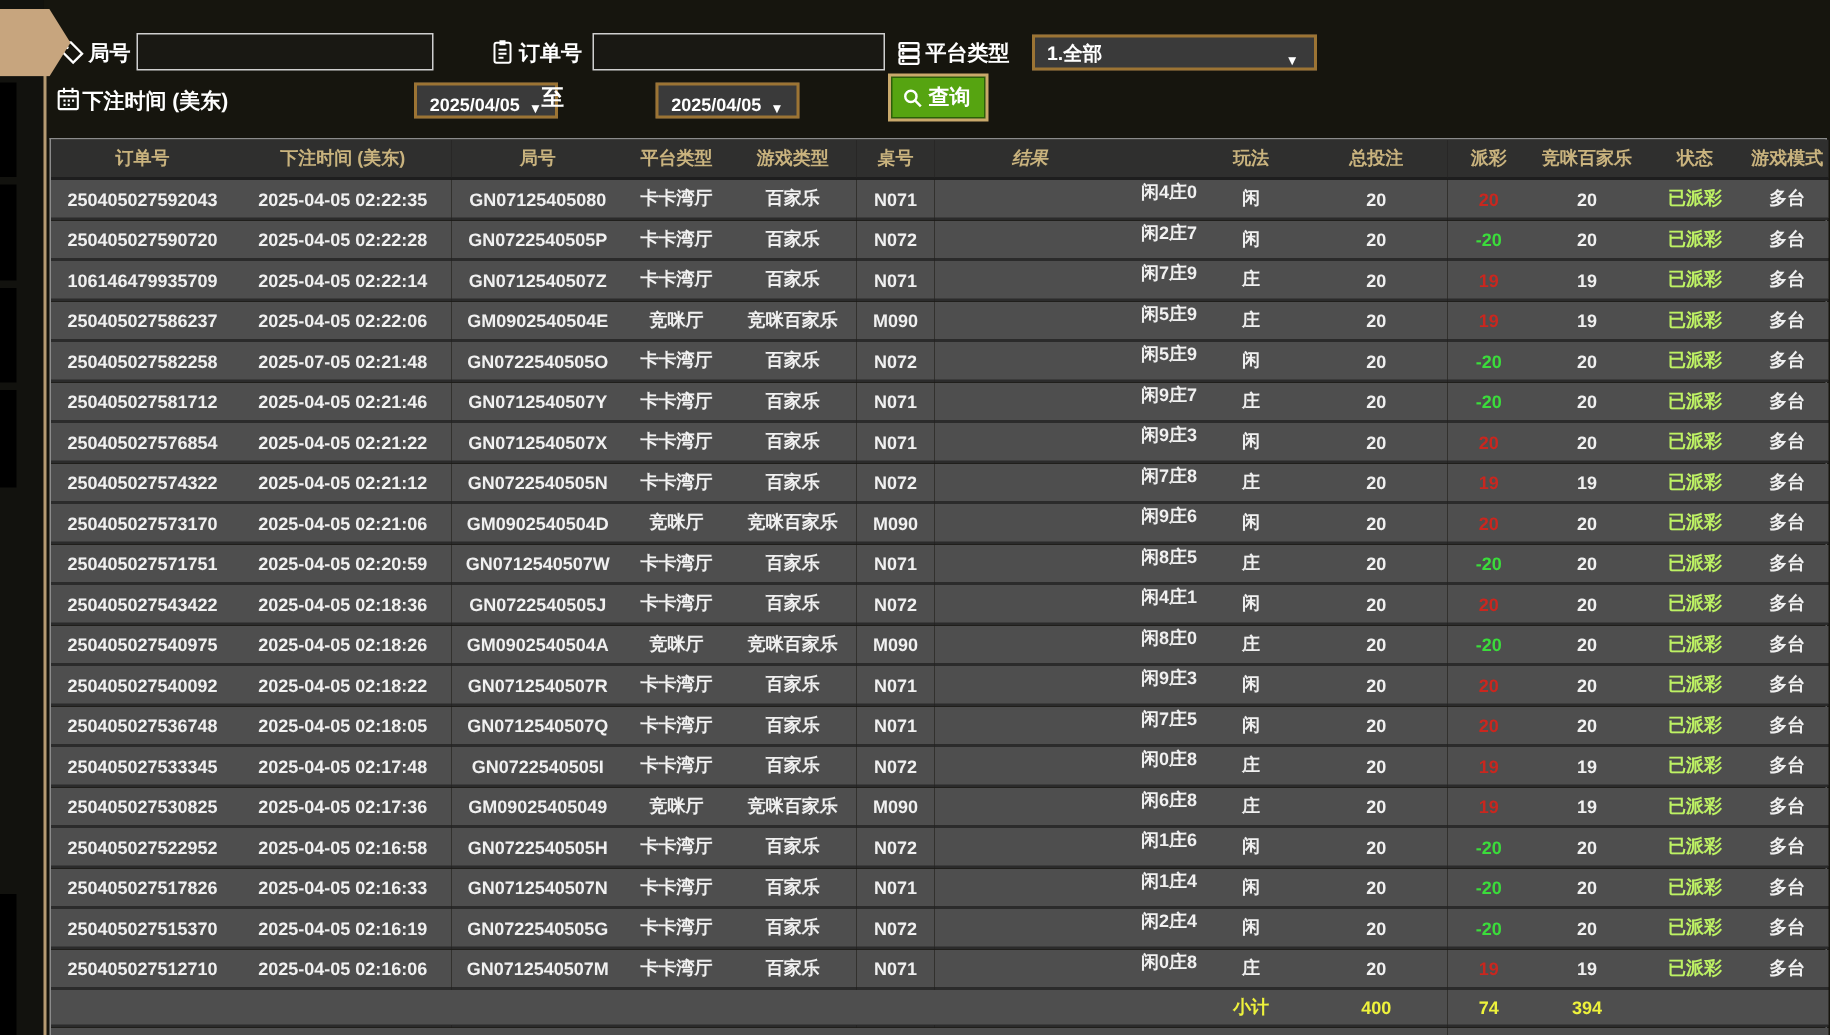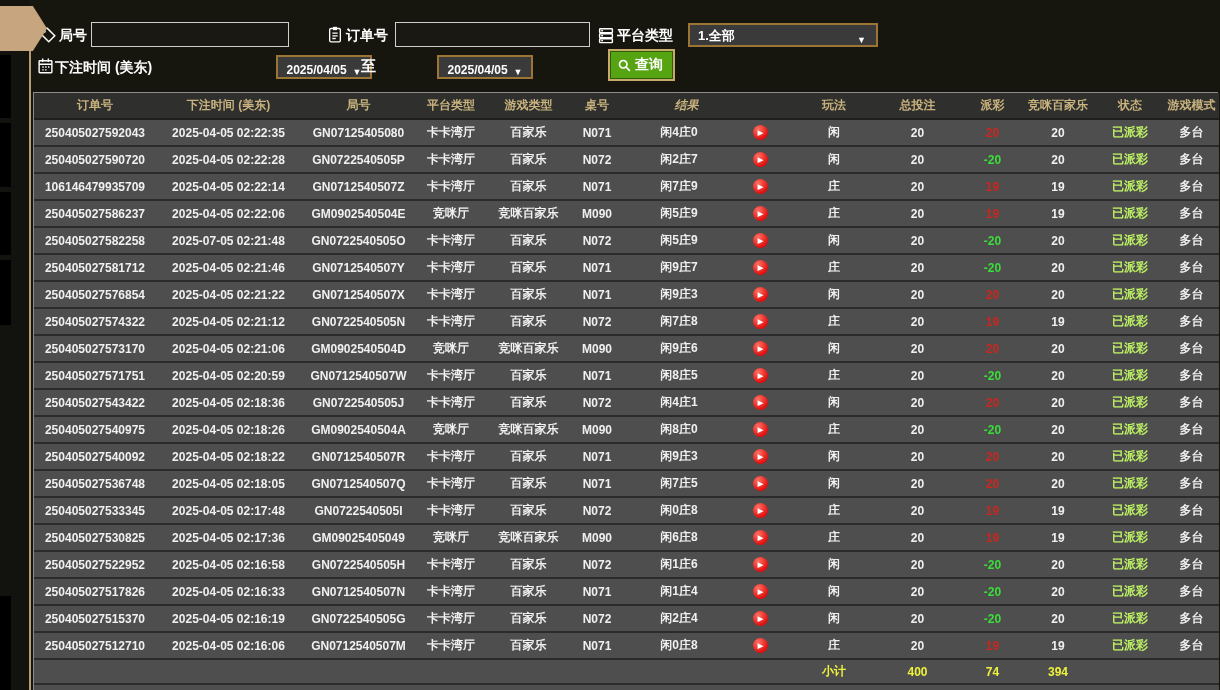--- a/index.html
+++ b/index.html
@@ -23,36 +23,36 @@
   .f-input { position:absolute; height:25px; background:#191813; border:1px solid #cfcfcf; color:#fff;
     font-size:12px; padding:0 6px; outline:none; }
   .sel { position:absolute; height:24px; background:#3a3a3a; border:2px solid #9c7434; color:#fff;
     font-size:12px; font-weight:bold; display:flex; align-items:flex-end; cursor:pointer; }
   .sel .arr { font-size:9px; margin-left:6px; }
   .sel-date { justify-content:center;margin-left:40px; }
   .sel-platform .val { padding-left:8px; flex:1; font-size:13px; }
   .sel-platform .arr { margin-right:10px; }
   .btn-search { position:absolute; left:565px; top:51px; height:28px; padding:0 9px 0 6px;
     background:#56a411; border:1px solid #2c5f0a; outline:2px solid #c9a96b; color:#fff;
-    font-size:14px; font-weight:bold; display:flex; align-items:center; gap:3px; cursor:pointer;margin-left:16px; }
+    font-size:14px; font-weight:bold; display:flex; align-items:center; gap:3px; cursor:pointer; }
 
   
   .table-wrap { position:absolute; left:4px; top:92px; width:1185px; border:1px solid #8b8b8b;
     border-bottom:3px solid #555; }
   table { border-collapse:collapse; table-layout:fixed; width:1183px; }
   th { height:26px; background:#2f2f2e; color:#c9b37e; font-size:12px; font-weight:bold;
     border-bottom:2px solid #1e1e1e; text-align:center; }
   td { height:25px; background:#4e4e4e; color:#f0f0f0; font-size:12px; font-weight:bold;
     border-bottom:2px solid #2b2b2b; text-align:center; white-space:nowrap; overflow:hidden; }
   tr:last-child td { border-bottom:none; }
   td.red { color:#c9271f; }
   td.green { color:#3bdc3b; }
   td.status { color:#bef264; }
   td.sum { color:#eef23c; }
-  .rescell { display:flex; align-items:center; height:25px; }
+  .rescell { display:flex; align-items:flex-end; height:25px;flex-direction:column; }
   .rescell .rtext { flex:0 0 112px; text-align:center; }
   .play { width:15px; height:15px; border-radius:50%; flex:0 0 15px; margin-left:18px;
     background:radial-gradient(circle at 35% 28%, #ff7163, #e00d0d 72%);
     display:flex; align-items:center; justify-content:center; color:#fff; font-size:7px; cursor:pointer; }
   th.th-result { padding-right:48px;font-style:italic; }
 
   
   .footer-band { position:absolute; left:0; top:671px; width:1191px; height:19px; background:#070706; }
   .foot-txt { position:absolute; top:6px; color:#9a9a9a; font-size:13px; font-weight:bold; line-height:16px; }
   .pager { position:absolute; top:5px; left:1030px; display:flex; align-items:center; gap:6px; }

